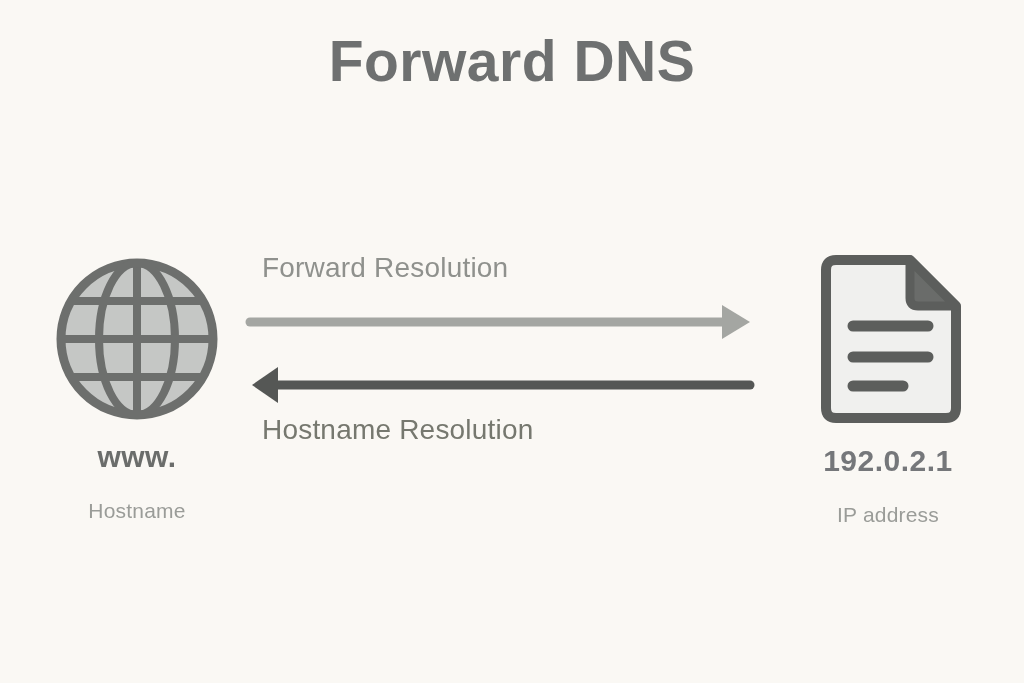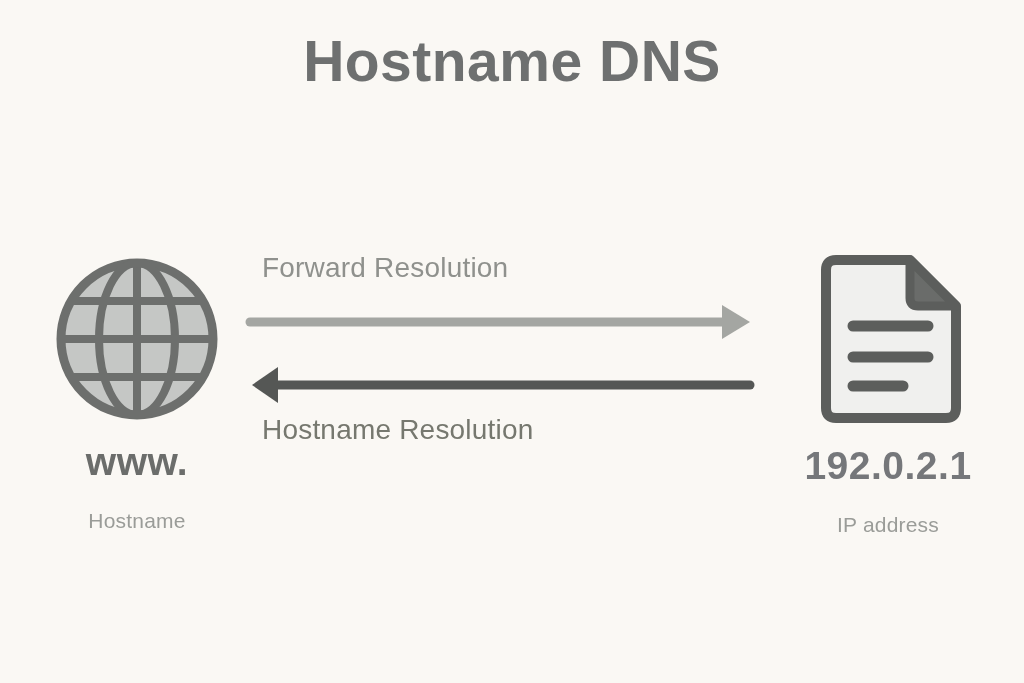--- a/index.html
+++ b/index.html
@@ -43,21 +43,21 @@
     text-align: center;
   }
   #globe-icon-wrap {
     width: 240px;
     height: 166px;
     display: flex;
     align-items: center;
     justify-content: center;
   }
   .node-title {
-    font-size: 39px;
+    font-size: 30px;
     font-weight: bold;
     color: #6b6d6b;
     letter-spacing: 0.5px;
     margin-top: 18px;
   }
   .node-sub {
     font-size: 21px;
     font-weight: normal;
     color: #9a9c98;
     letter-spacing: 0.2px;
@@ -115,21 +115,21 @@
     top: 414px;
     width: 480px;
     color: #76786f;
   }
 </style>
 </head>
 <body>
 
 <div id="canvas">
 
-  <div id="title">Hostname DNS</div>
+  <div id="title">Forward DNS</div>
 
   <div id="node-hostname">
     <div id="globe-icon-wrap">
       <svg width="170" height="170" viewBox="0 0 170 170" aria-hidden="true">
         <circle cx="85" cy="85" r="76" fill="#c5c7c5" stroke="#6d6f6d" stroke-width="9"></circle>
         <line x1="85" y1="10" x2="85" y2="160" stroke="#6d6f6d" stroke-width="8"></line>
         <ellipse cx="85" cy="85" rx="38" ry="76" fill="none" stroke="#6d6f6d" stroke-width="8"></ellipse>
         <line x1="22" y1="47" x2="148" y2="47" stroke="#6d6f6d" stroke-width="8"></line>
         <line x1="10" y1="85" x2="160" y2="85" stroke="#6d6f6d" stroke-width="8"></line>
         <line x1="22" y1="123" x2="148" y2="123" stroke="#6d6f6d" stroke-width="8"></line>

